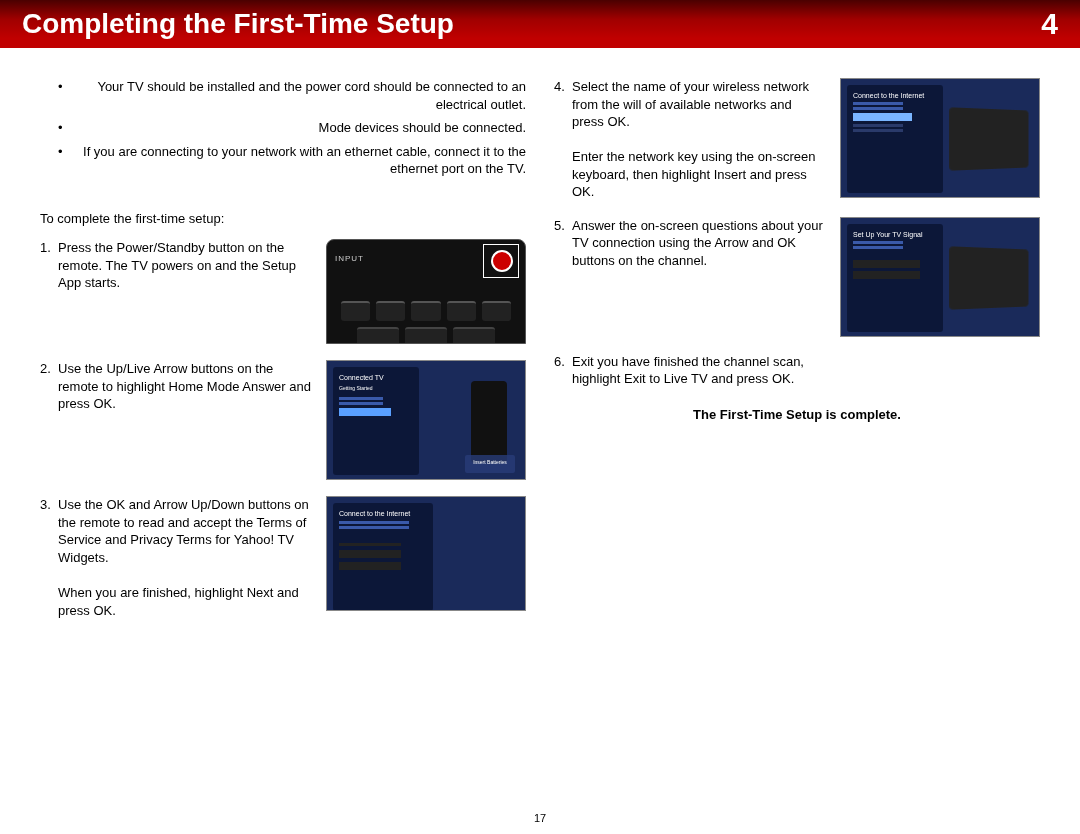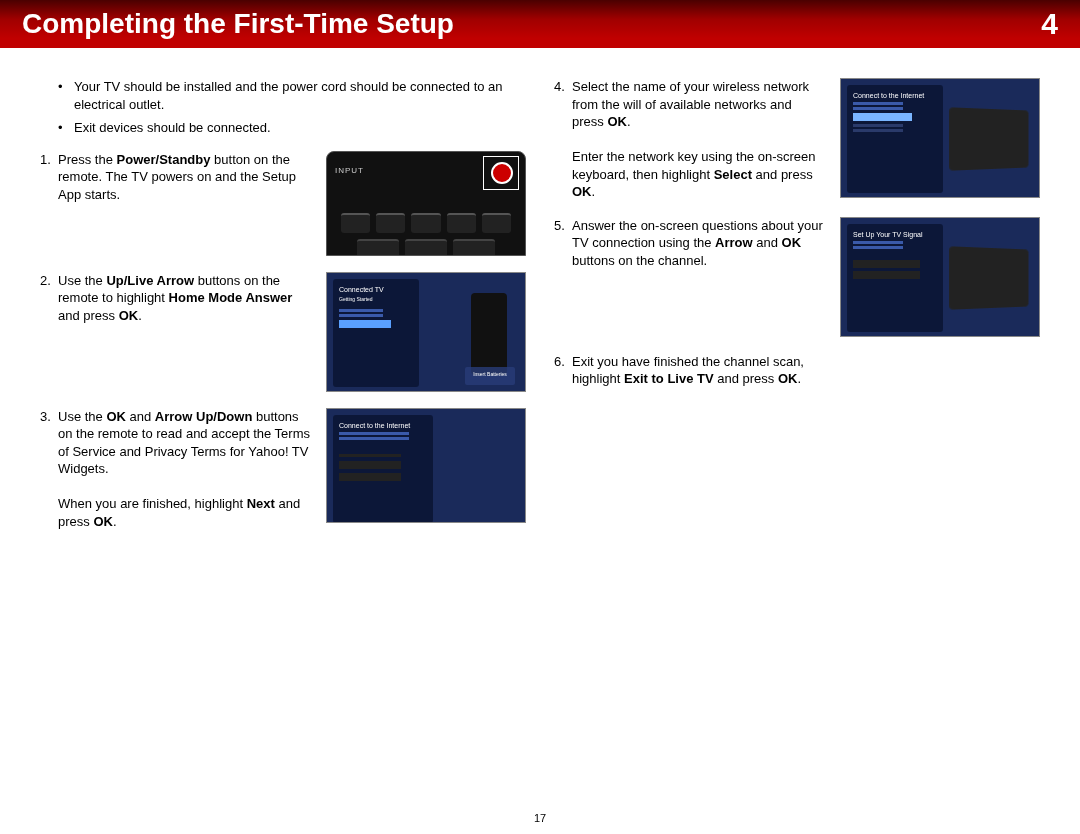--- a/index.html
+++ b/index.html
@@ -3,62 +3,64 @@
 <meta charset="utf-8">
 <style>
   * { box-sizing: border-box; margin:0; padding:0; }
   body { font-family: "Century Gothic", "Futura", Arial, sans-serif; background:#fff; width:1080px; height:834px; position:relative; }
   .header { background: linear-gradient(#4a0000, #a00000 40%, #c00000 80%); height:48px; display:flex; align-items:center; padding:0 22px; color:#fff; }
   .header-title { font-size:28px; font-weight:bold; flex:1; }
   .header-num { font-size:30px; font-weight:bold; }
   .page { position:relative; padding:30px 40px 0 40px; display:flex; gap:28px; }
   .col { flex:1; font-size:13px; line-height:1.35; color:#000; }
   .col p { margin-bottom:12px; }
-  .bullets { list-style:none; margin:0 0 14px 18px; }
+  .bullets { list-style:none; margin:0 0 32px 18px;text-align:right; }
   .bullets li { position:relative; padding-left:16px; margin-bottom:6px; }
   .bullets li::before { content:"•"; position:absolute; left:0; top:0; }
   .steps { list-style:none; margin-left:0; }
   .step { display:flex; gap:14px; margin-bottom:16px; }
   .step-text { flex:1; position:relative; padding-left:18px;}
   .step-num { position:absolute; left:0; top:0; }
   .step-img { width:200px; height:auto; display:flex; align-items:flex-start; justify-content:center;}
   .img-box { background:#1a2a5a; border:1px solid #888; width:200px; height:120px; position:relative; overflow:hidden;}
   .img-remote { width:200px; height:105px; background:#111; border-radius:8px 8px 0 0; position:relative; overflow:hidden; border:1px solid #555; }
   .img-remote::after{content:"INPUT"; position:absolute; left:8px; top:14px; color:#ccc; font-size:8px; letter-spacing:1px;}
   .pwr-btn{position:absolute; right:12px; top:10px; width:22px; height:22px; border-radius:50%; background:#c00; border:2px solid #fff;}
   .pwr-box{position:absolute; right:6px; top:4px; width:36px; height:34px; border:1px solid #fff;}
   .remote-row{position:absolute; bottom:22px; left:14px; right:14px; height:20px; display:flex; gap:6px;}
   .remote-row span{flex:1; background:#222; border-top:2px solid #555; border-radius:3px;}
   .remote-row2{position:absolute; bottom:0; left:30px; right:30px; height:16px; display:flex; gap:6px;}
   .remote-row2 span{flex:1; background:#222; border-top:2px solid #444; border-radius:3px 3px 0 0;}
   .screen-panel{position:absolute;left:6px;top:6px;width:86px;height:108px;background:rgba(10,20,50,.85);border-radius:3px; padding:6px; color:#fff; font-size:6px;}
   .screen-panel .st{font-size:7px; margin-bottom:2px;}
   .tv-back{position:absolute;right:8px;top:30px;width:80px;height:60px;background:#222;border-radius:4px; transform:perspective(100px) rotateY(8deg);}
   .page-num{position:absolute; bottom:10px; left:0; right:0; text-align:center; font-size:11px;}
-  .bold{font-weight:bold;text-align:center;}
+  .bold{font-weight:normal;text-align:center;}
   .complete{font-weight:bold; text-align:center; margin-top:18px;}
   .right-steps .step-img .img-box{height:120px;}
   .mini-line{height:3px;background:#3a5aaa;margin:2px 0;width:60%;}
   .mini-highlight{height:8px;background:#5aa0ff;margin:3px 0;width:70%;}
 </style>
 </head>
 <body>
 
 <div class="header">
   <div class="header-title">Completing the First-Time Setup</div>
   <div class="header-num">4</div>
 </div>
 
 <div class="page">
 
   <div class="col">
     <ul class="bullets">
       <li>Your TV should be installed and the power cord should be connected to an electrical outlet.</li>
-      <li>Exit devices should be connected.</li>
+      <li>Mode devices should be connected.</li>
+      <li>If you are connecting to your network with an ethernet cable, connect it to the ethernet port on the TV.</li>
     </ul>
+    <p>To complete the first-time setup:</p>
 
     <div class="steps">
 
       <div class="step">
         <div class="step-text">
           <span class="step-num">1.</span>
           <span>Press the </span><span class="bold">Power/Standby</span><span> button on the remote. The TV powers on and the Setup App starts.</span>
         </div>
         <div class="step-img">
           <div class="img-remote">
@@ -125,21 +127,21 @@
     </div>
   </div>
 
   <div class="col right-steps">
 
     <div class="step">
       <div class="step-text">
         <span class="step-num">4.</span>
         <span>Select the name of your wireless network from the will of available networks and press </span><span class="bold">OK</span><span>.</span>
         <br><br>
-        <span>Enter the network key using the on-screen keyboard, then highlight </span><span class="bold">Select</span><span> and press </span><span class="bold">OK</span><span>.</span>
+        <span>Enter the network key using the on-screen keyboard, then highlight </span><span class="bold">Insert</span><span> and press </span><span class="bold">OK</span><span>.</span>
       </div>
       <div class="step-img">
         <div class="img-box">
           <div class="screen-panel" style="width:96px;">
             <div class="st">Connect to the Internet</div>
             <div class="mini-line"></div>
               <div class="mini-line"></div>
             <div class="mini-highlight" style="background:#7ab5ff;"></div>
             <div class="mini-line" style="background:#2a3a6a;"></div>
             <div class="mini-line" style="background:#2a3a6a;"></div>
@@ -170,17 +172,18 @@
     </div>
 
     <div class="step">
       <div class="step-text">
         <span class="step-num">6.</span>
         <span>Exit you have finished the channel scan, highlight </span><span class="bold">Exit to Live TV</span><span> and press </span><span class="bold">OK</span><span>.</span>
       </div>
       <div class="step-img" style="width:200px;"></div>
     </div>
 
+    <div class="complete">The First-Time Setup is complete.</div>
   </div>
 
 </div>
 
 <div class="page-num">17</div>
 
 </body></html>

